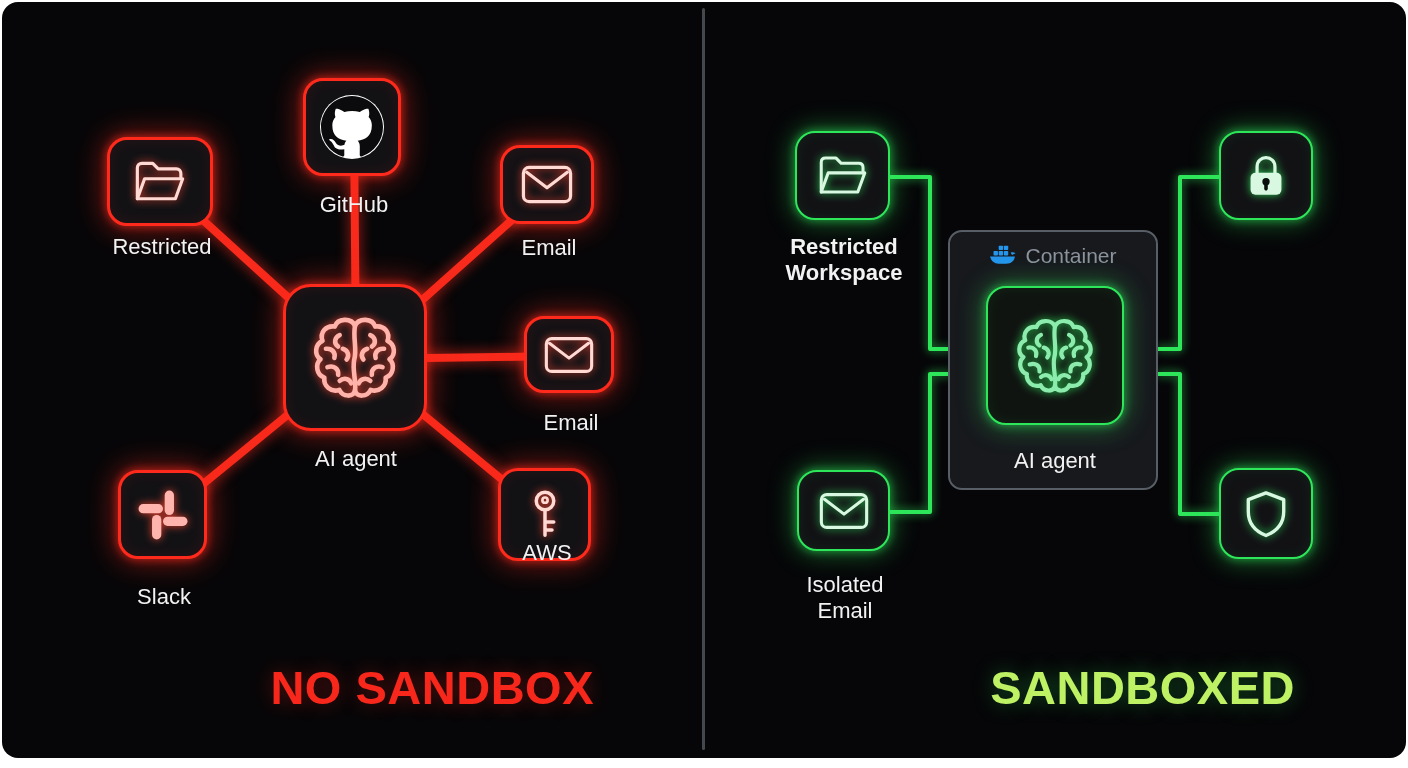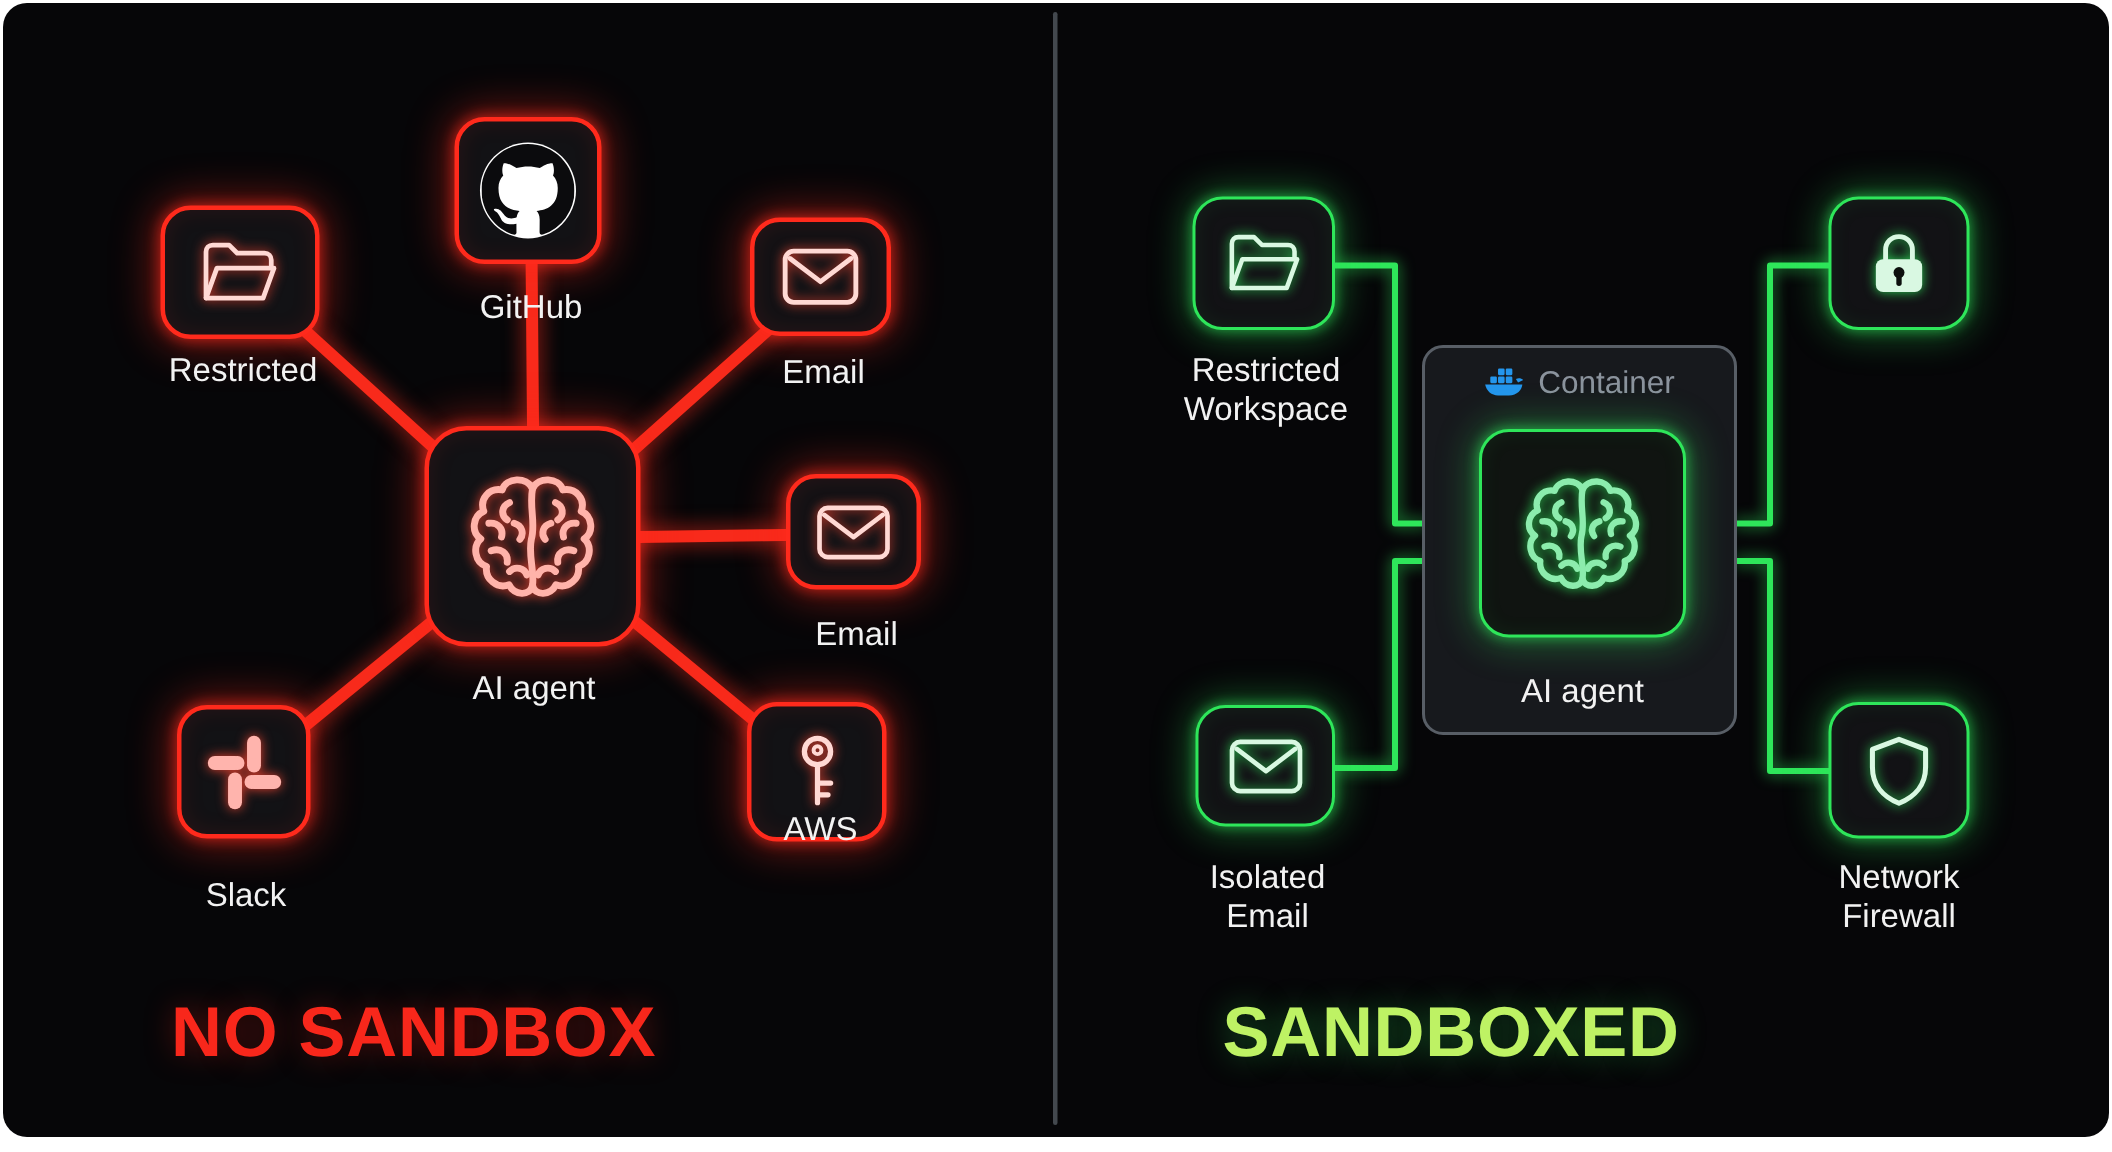--- a/index.html
+++ b/index.html
@@ -26,21 +26,21 @@
   .icon-red   { filter: drop-shadow(0 0 4px rgba(255,70,50,.9)); }
   .icon-green { filter: drop-shadow(0 0 4px rgba(46,230,90,.9)); }
 
   .stroke-red   { stroke:#ffd9d4; fill:none; stroke-linecap:round; stroke-linejoin:round; }
   .stroke-green { stroke:#d9f8e2; fill:none; stroke-linecap:round; stroke-linejoin:round; }
   .brain-red    { stroke:#ffb3aa; fill:none; stroke-linecap:round; stroke-linejoin:round; }
   .brain-green  { stroke:#8cecad; fill:none; stroke-linecap:round; stroke-linejoin:round; }
 
   .label { position:absolute; color:#f2f2f2; font-size:22px; line-height:26px; text-align:center; z-index:4; }
 
-  .title { position:absolute; font-size:47px; font-weight:800; letter-spacing:.5px; text-align:left; z-index:4; }
+  .title { position:absolute; font-size:47px; font-weight:800; letter-spacing:.5px; text-align:right; z-index:4; }
   .title.red   { color:#f8271b; text-shadow:0 0 20px rgba(255,40,25,.35); }
   .title.green { color:#bef264; text-shadow:0 0 20px rgba(46,230,90,.35); }
 
   .container-box {
     position:absolute; left:946px; top:228px; width:210px; height:260px;
     border:2px solid #585e66; border-radius:14px; background:#17191d; z-index:2;
   }
   .container-header {
     position:absolute; left:946px; top:242px; width:210px; z-index:3;
     display:flex; align-items:flex-start; justify-content:center; gap:9px;
@@ -173,21 +173,21 @@
     </svg>
   </div>
   <div class="label" style="left:983px;top:446px;width:140px;">AI agent</div>
 
   <div class="node green" style="left:793px;top:129px;width:95px;height:89px;">
     <svg class="icon-green" width="56" height="47" viewBox="0 0 64 54">
       <path class="stroke-green" stroke-width="3.5" d="M7 46 V12 C7 9 9 7 12 7 H24 L30 13 H50 C53 13 55 15 55 18 V22"></path>
       <path class="stroke-green" stroke-width="3.5" d="M7 46 L15 24 H57 L49 46 Z"></path>
     </svg>
   </div>
-  <div class="label" style="left:772px;top:232px;width:140px;">Restricted Workspace</div>
+  <div class="label" style="left:772px;top:232px;width:140px;font-weight:bold;">Restricted Workspace</div>
 
   <div class="node green" style="left:1217px;top:129px;width:94px;height:89px;">
     <svg class="icon-green" width="52" height="52" viewBox="0 0 64 64">
       <path class="stroke-green" stroke-width="4" d="M21 28 V20.5 C21 14 26 9.5 32 9.5 C38 9.5 43 14 43 20.5 V28"></path>
       <rect x="13" y="28" width="38" height="27" rx="6" fill="#d9f8e2"></rect>
       <circle cx="32" cy="39" r="4.5" fill="#0c100d"></circle>
       <rect x="29.8" y="40" width="4.4" height="10" rx="2.2" fill="#0c100d"></rect>
     </svg>
   </div>
 
@@ -197,17 +197,16 @@
       <path class="stroke-green" stroke-width="4" d="M7 9 L32 28 L57 9"></path>
     </svg>
   </div>
   <div class="label" style="left:783px;top:570px;width:120px;">Isolated Email</div>
 
   <div class="node green" style="left:1217px;top:466px;width:94px;height:91px;">
     <svg class="icon-green" width="54" height="54" viewBox="0 0 64 64">
       <path class="stroke-green" stroke-width="4" d="M32 7 L53 15 V29 C53 43 44.5 52.5 32 57.5 C19.5 52.5 11 43 11 29 V15 Z"></path>
     </svg>
   </div>
-  <div class="label" style="left:1194px;top:570px;width:140px;">Network Firewall</div>
 
   <div class="title green" style="left:813px;top:658px;width:480px;">SANDBOXED</div>
 
 </div>
 
 </body></html>

